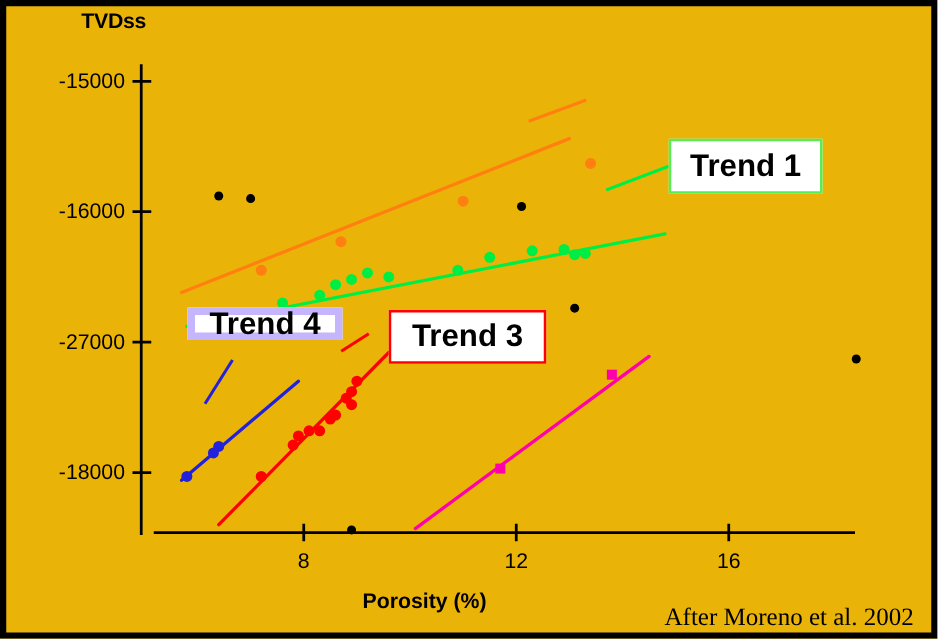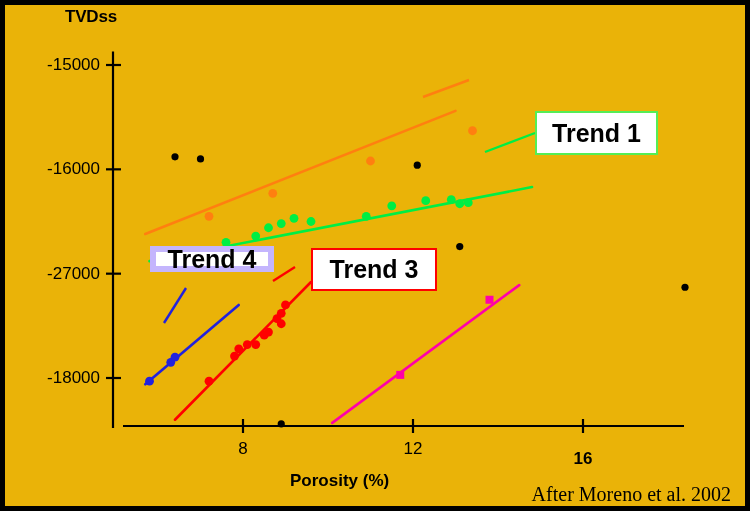--- a/index.html
+++ b/index.html
@@ -161,20 +161,20 @@
 
   <div id="ytick-labels">
       <div class="tick-label ytick-label" style="left: 10px; width: 85px; top: 50px;">-15000</div>
       <div class="tick-label ytick-label" style="left: 10px; width: 85px; top: 154.333px;">-16000</div>
       <div class="tick-label ytick-label" style="left: 10px; width: 85px; top: 258.667px;">-27000</div>
       <div class="tick-label ytick-label" style="left: 10px; width: 85px; top: 363px;">-18000</div>
     </div>
   <div id="xtick-labels">
       <div class="tick-label xtick-label" style="left: 208px; width: 60px; top: 434px;">8</div>
       <div class="tick-label xtick-label" style="left: 378px; width: 60px; top: 434px;">12</div>
-      <div class="tick-label xtick-label" style="left: 548px; width: 60px; top: 444px; font-weight: bold;">16</div>
+      <div class="tick-label xtick-label" style="left: 548px; width: 60px; top: 434px;">16</div>
     </div>
 
   <div class="trend-label" id="trend-label-1">Trend 1</div>
   <div class="trend-label" id="trend-label-4">Trend 4</div>
   <div class="trend-label" id="trend-label-3">Trend 3</div>
 
 </div>
 
 </body></html>

